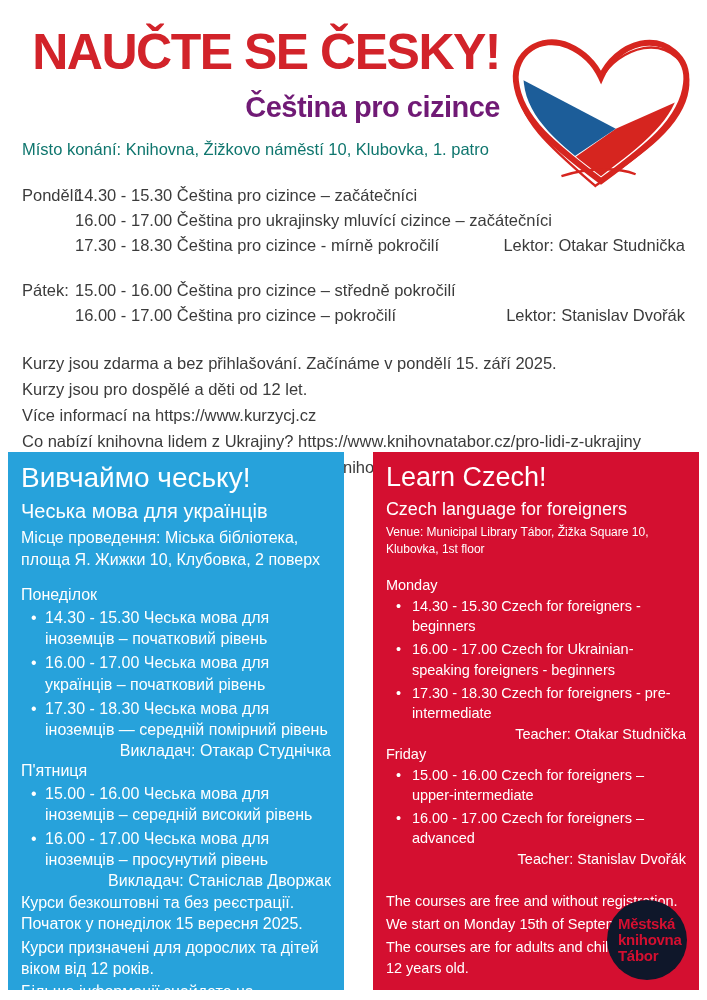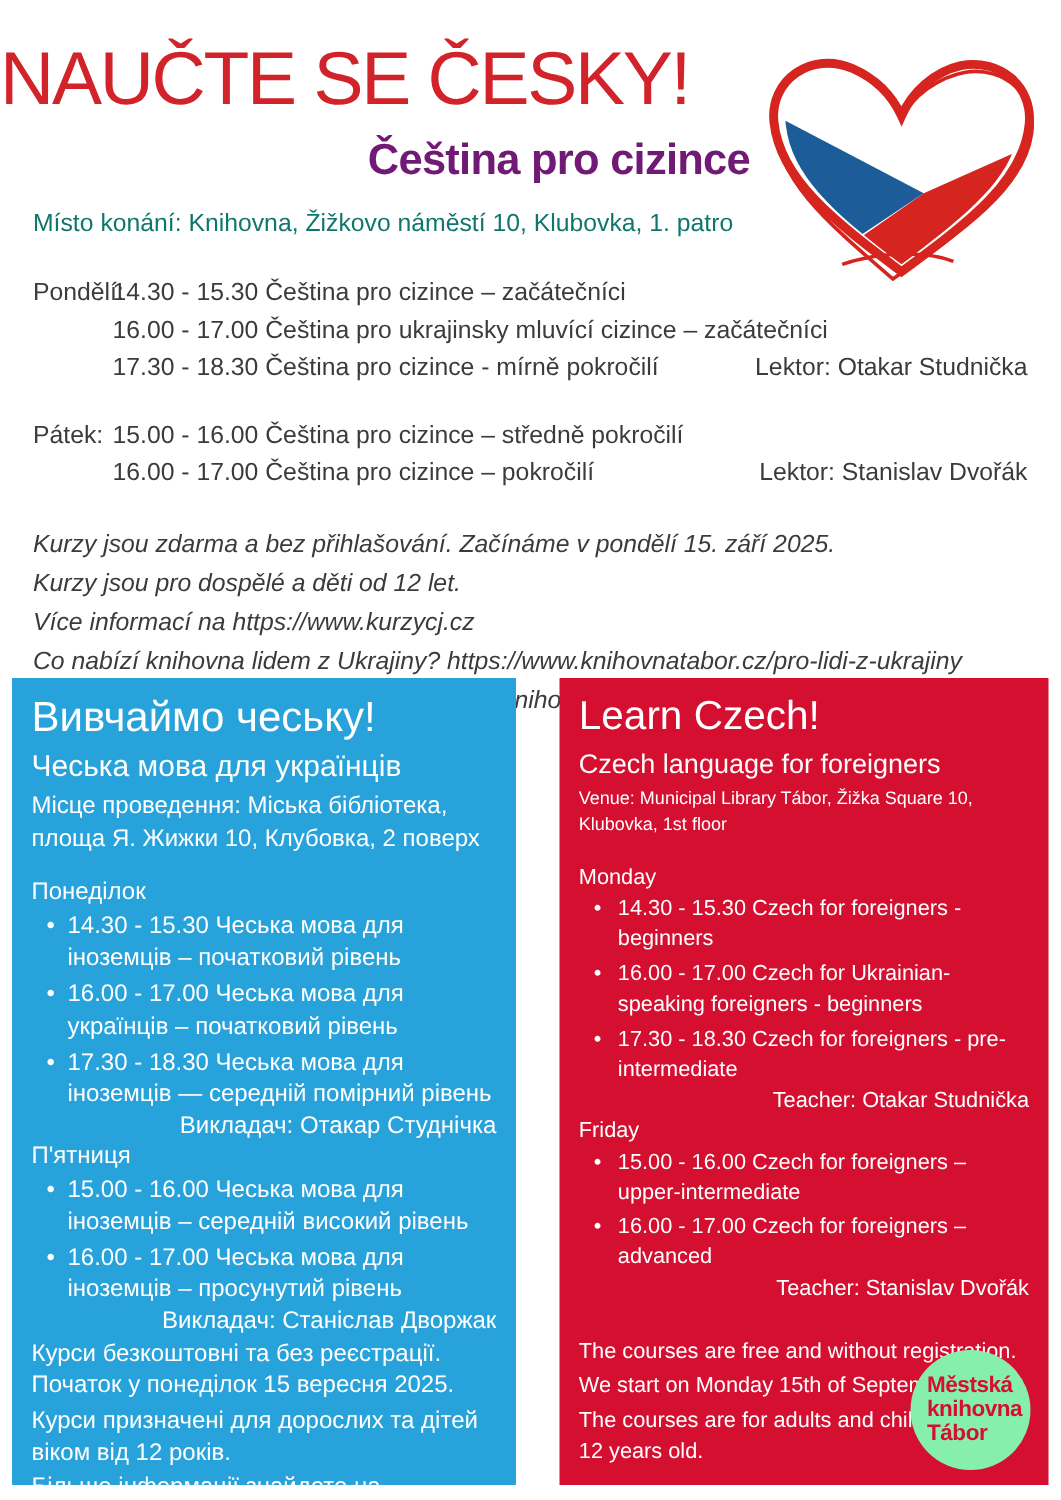--- a/index.html
+++ b/index.html
@@ -3,38 +3,38 @@
 <meta charset="utf-8">
 <style>
   * { margin:0; padding:0; box-sizing:border-box; }
   html,body { width:707px; background:#fff; }
   body { font-family:"Liberation Sans", sans-serif; color:#3b3b3b; position:relative; height:1000px; overflow:hidden; }
 
   .page { width:707px; height:1000px; position:relative; }
 
   
   .header-left { width:500px; padding-top:26px; }
-  .main-title { color:#d2232a; font-weight:normal; font-size:50px; letter-spacing:-1.5px; text-align:left; line-height:1.05; white-space:nowrap; }
+  .main-title { color:#d2232a; font-weight:bold; font-size:50px; letter-spacing:-1.5px; text-align:right; line-height:1.05; white-space:nowrap; }
   .subtitle { color:#701a75; font-weight:bold; font-size:29px; text-align:right; margin-top:12px; letter-spacing:-0.5px; }
   .venue-line { font-size:16.5px; margin:16px 0 0 22px; color:#0f766e; }
 
   .heart-logo { position:absolute; top:18px; right:6px; width:200px; height:178px; }
 
   
   .sched { margin:24px 22px 0 22px; font-size:16.5px; line-height:25px; }
   .sched-block { display:flex; }
   .sched-label { width:53px; flex:0 0 53px; }
   .sched-items { flex:1; }
   .sched-row { display:flex; justify-content:space-between; }
   .sched-row .lektor { white-space:nowrap; }
   .sched-gap { height:20px; }
 
   
   .info { margin:22px 22px 0 22px; font-size:16.5px; line-height:26px; }
-  .info div { white-space:nowrap;font-style:italic; }
+  .info div { white-space:nowrap; }
 
   
   .panels { position:absolute; left:8px; top:452px; width:691px; height:538px; display:flex; gap:29px; }
   .panel { color:#fff; height:538px; overflow:hidden; }
   .panel.blue { width:344px; background:#27a2db; padding:10px 13px; }
   .panel.red  { width:334px; background:#d40f30; padding:10px 13px; position:relative; }
 
   .panel h1 { font-size:27px; font-weight:normal; letter-spacing:0; margin-bottom:6px; }
   .panel.blue h1 { font-size:28px; }
   .panel h2 { font-size:20px; font-weight:normal; margin-bottom:4px; }
@@ -53,21 +53,21 @@
   .teacher { text-align:right; font-size:16px; margin-top:2px; }
   .panel.red .teacher { font-size:14.5px; }
 
   .pnote { font-size:16px; line-height:1.32; margin-top:2px; }
   .panel.red .pnote { font-size:14.5px; line-height:1.45; }
   .pnote.first { margin-top:10px; }
   .panel.red .pnote.first { margin-top:24px; }
   .panel.red .spacer { height:18px; }
 
   
-  .lib-logo { position:absolute; right:12px; bottom:10px; width:80px; height:80px; background:#86efac; border-radius:50%;
+  .lib-logo { position:absolute; right:12px; bottom:10px; width:80px; height:80px; background:#0f172a; border-radius:50%;
               display:flex; flex-direction:column; justify-content:center; padding-left:11px; }
   .lib-logo span { color:#d40f30; font-weight:bold; font-size:15px; line-height:1.05; letter-spacing:-0.3px; }
 </style>
 </head>
 <body>
 
 <div class="page">
 
   <div class="heart-logo">
     <svg viewBox="0 0 200 180" width="200" height="178">

